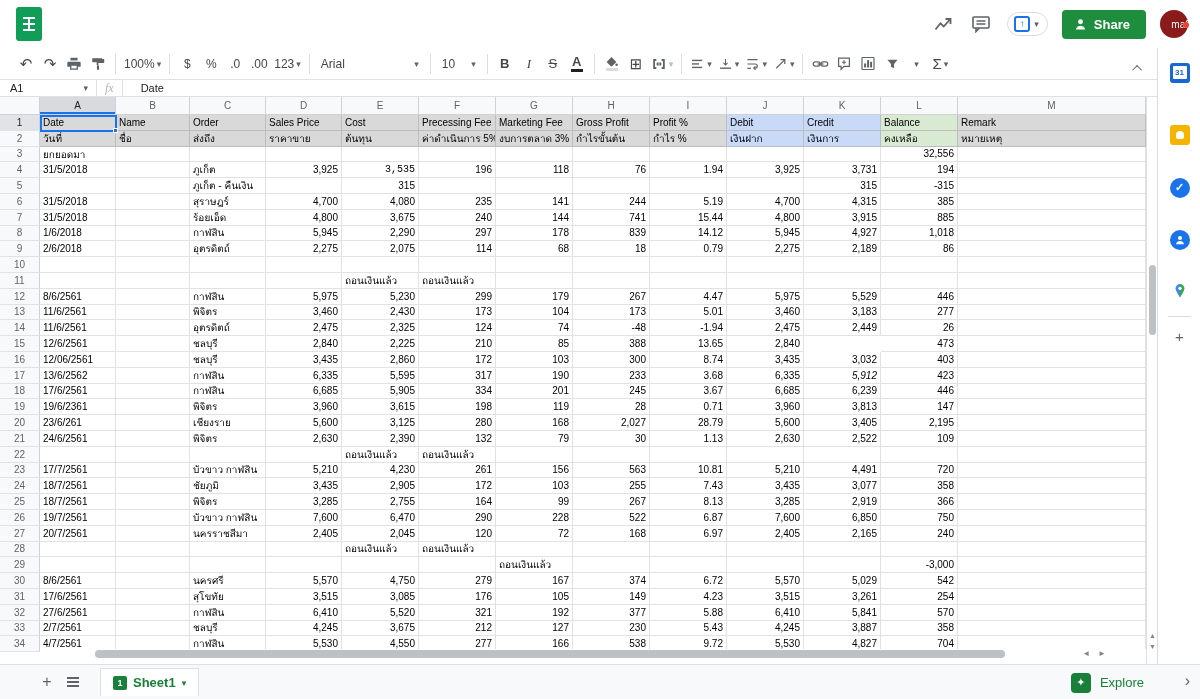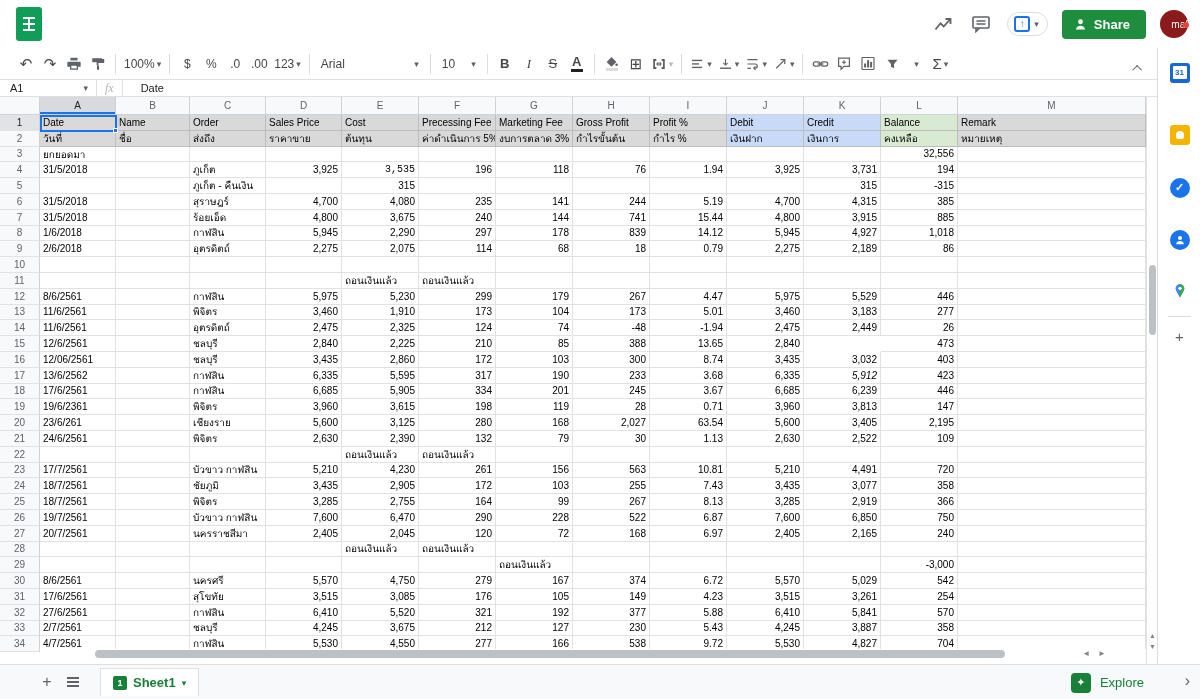--- a/index.html
+++ b/index.html
@@ -503,21 +503,21 @@
           <div class="cell right" style="width: 77px;">5,529</div>
           <div class="cell right" style="width: 77px;">446</div>
           <div class="cell" style="width: 188px;"></div>
         </div>
         <div class="grow">
           <div class="rownum">13</div>
           <div class="cell" style="width: 76px;">11/6/2561</div>
           <div class="cell" style="width: 74px;"></div>
           <div class="cell" style="width: 76px;">พิจิตร</div>
           <div class="cell right" style="width: 76px;">3,460</div>
-          <div class="cell right" style="width: 77px;">1,910</div>
+          <div class="cell right" style="width: 77px;">2,430</div>
           <div class="cell right" style="width: 77px;">173</div>
           <div class="cell right" style="width: 77px;">104</div>
           <div class="cell right" style="width: 77px;">173</div>
           <div class="cell right" style="width: 77px;">5.01</div>
           <div class="cell right" style="width: 77px;">3,460</div>
           <div class="cell right" style="width: 77px;">3,183</div>
           <div class="cell right" style="width: 77px;">277</div>
           <div class="cell" style="width: 188px;"></div>
         </div>
         <div class="grow">
@@ -619,21 +619,21 @@
         <div class="grow">
           <div class="rownum">20</div>
           <div class="cell" style="width: 76px;">23/6/261</div>
           <div class="cell" style="width: 74px;"></div>
           <div class="cell" style="width: 76px;">เชียงราย</div>
           <div class="cell right" style="width: 76px;">5,600</div>
           <div class="cell right" style="width: 77px;">3,125</div>
           <div class="cell right" style="width: 77px;">280</div>
           <div class="cell right" style="width: 77px;">168</div>
           <div class="cell right" style="width: 77px;">2,027</div>
-          <div class="cell right" style="width: 77px;">63.54</div>
+          <div class="cell right" style="width: 77px;">28.79</div>
           <div class="cell right" style="width: 77px;">5,600</div>
           <div class="cell right" style="width: 77px;">3,405</div>
           <div class="cell right" style="width: 77px;">2,195</div>
           <div class="cell" style="width: 188px;"></div>
         </div>
         <div class="grow">
           <div class="rownum">21</div>
           <div class="cell" style="width: 76px;">24/6/2561</div>
           <div class="cell" style="width: 74px;"></div>
           <div class="cell" style="width: 76px;">พิจิตร</div>

